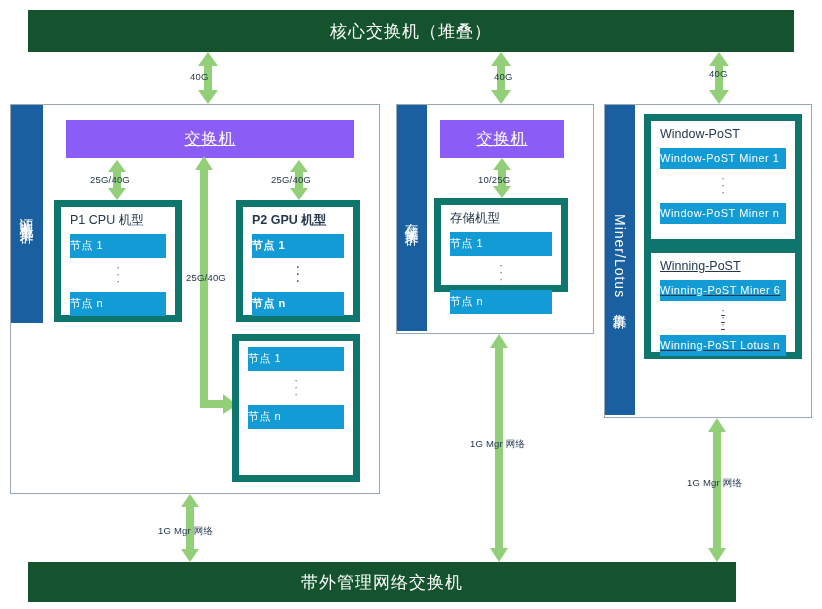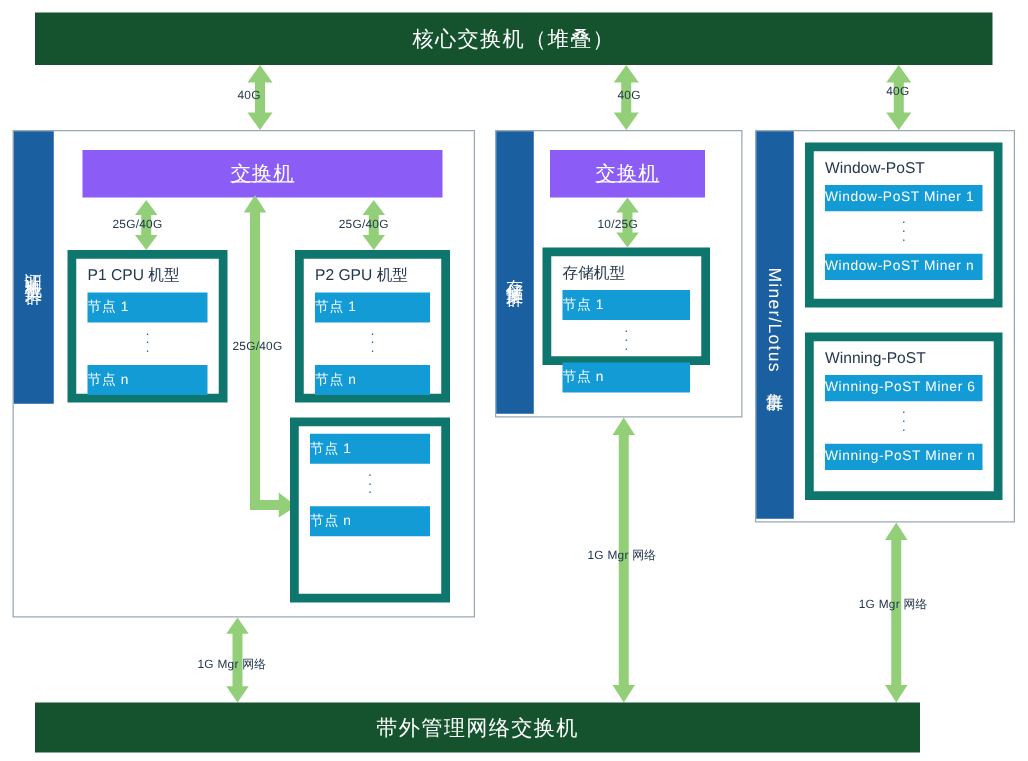--- a/index.html
+++ b/index.html
@@ -82,25 +82,25 @@
     padding: 6px 9px 8px 9px;
   }
   .group-title {
     font-size: 12.5px;
     color: #23374d;
     line-height: 1.25;
     margin-bottom: 5px;
     white-space: pre-line;
   }
   #grp-p1    { left: 54px;  top: 200px; width: 128px; height: 122px; }
-  #grp-p2    { left: 236px; top: 200px; width: 124px; height: 122px; }
+  #grp-p2    { left: 236px; top: 200px; width: 124px; height: 122px; font-weight: bold; }
   #grp-c1c2  { left: 232px; top: 334px; width: 128px; height: 148px; }
   #grp-store { left: 434px; top: 198px; width: 134px; height: 94px; }
   #grp-window  { left: 644px; top: 114px; width: 158px; height: 132px; }
-  #grp-winning { left: 644px; top: 266px; width: 158px; height: 134px; }
+  #grp-winning { left: 644px; top: 246px; width: 158px; height: 113px; text-decoration: underline; }
 
   
   .node {
     background: #139BD6;
     color: #ffffff;
     font-size: 11px;
     text-align: left;
     padding: 4px 0 5px 0;
     box-sizing: border-box;
     letter-spacing: .5px;
@@ -262,21 +262,21 @@
   </div>
 
   <div class="group" id="grp-winning">
     <div class="group-title">Winning-PoST</div>
     <div class="node">Winning-PoST Miner 6</div>
     <div class="dots">
       <span>·</span>
         <span>·</span>
         <span>·</span>
     </div>
-    <div class="node">Winning-PoST Miner n</div>
+    <div class="node">Winning-PoST Lotus n</div>
   </div>
 
   <div class="arrow" style="left:180px; top:494px;">
     <svg width="20" height="68" viewBox="0 0 20 68">
       <polygon points="10,0 19,13 14,13 14,55 19,55 10,68 1,55 6,55 6,13 1,13" fill="#92CF78"></polygon>
     </svg>
   </div>
   <div class="alabel" style="left:158px; top:525px;">1G Mgr 网络</div>
 
   <div class="arrow" style="left:489px; top:334px;">

